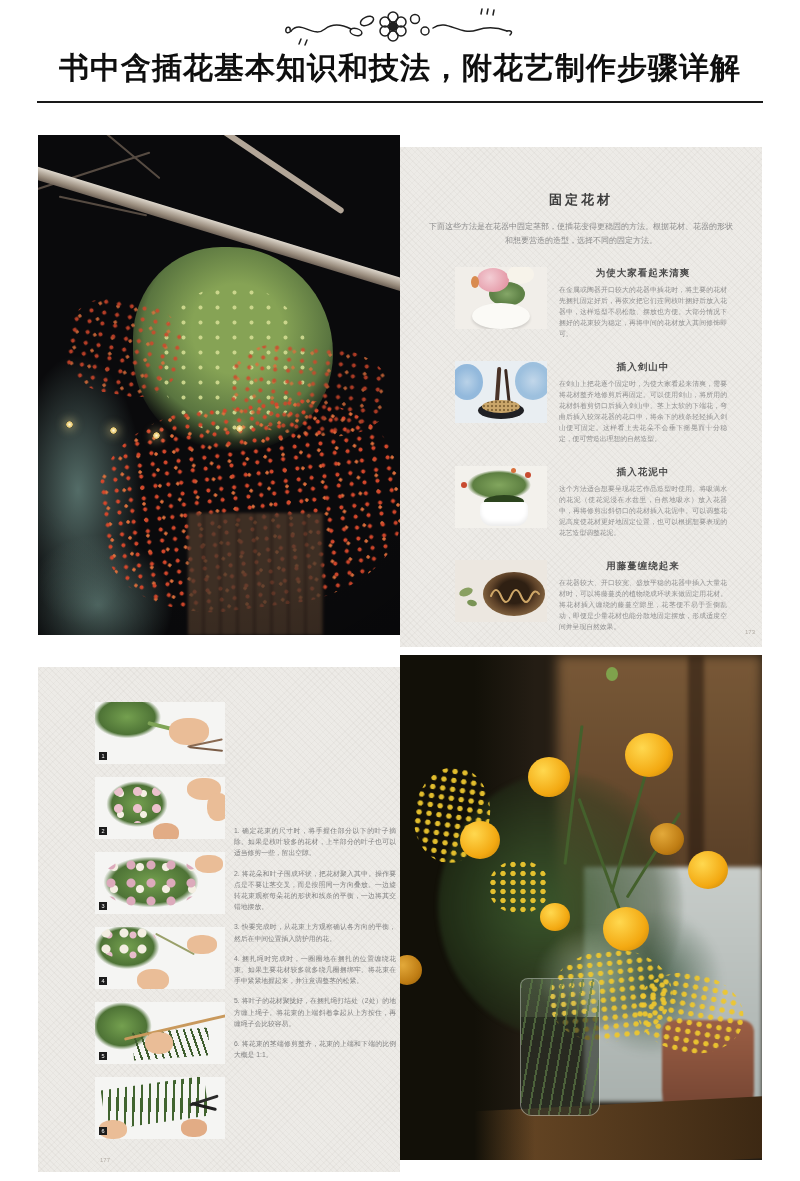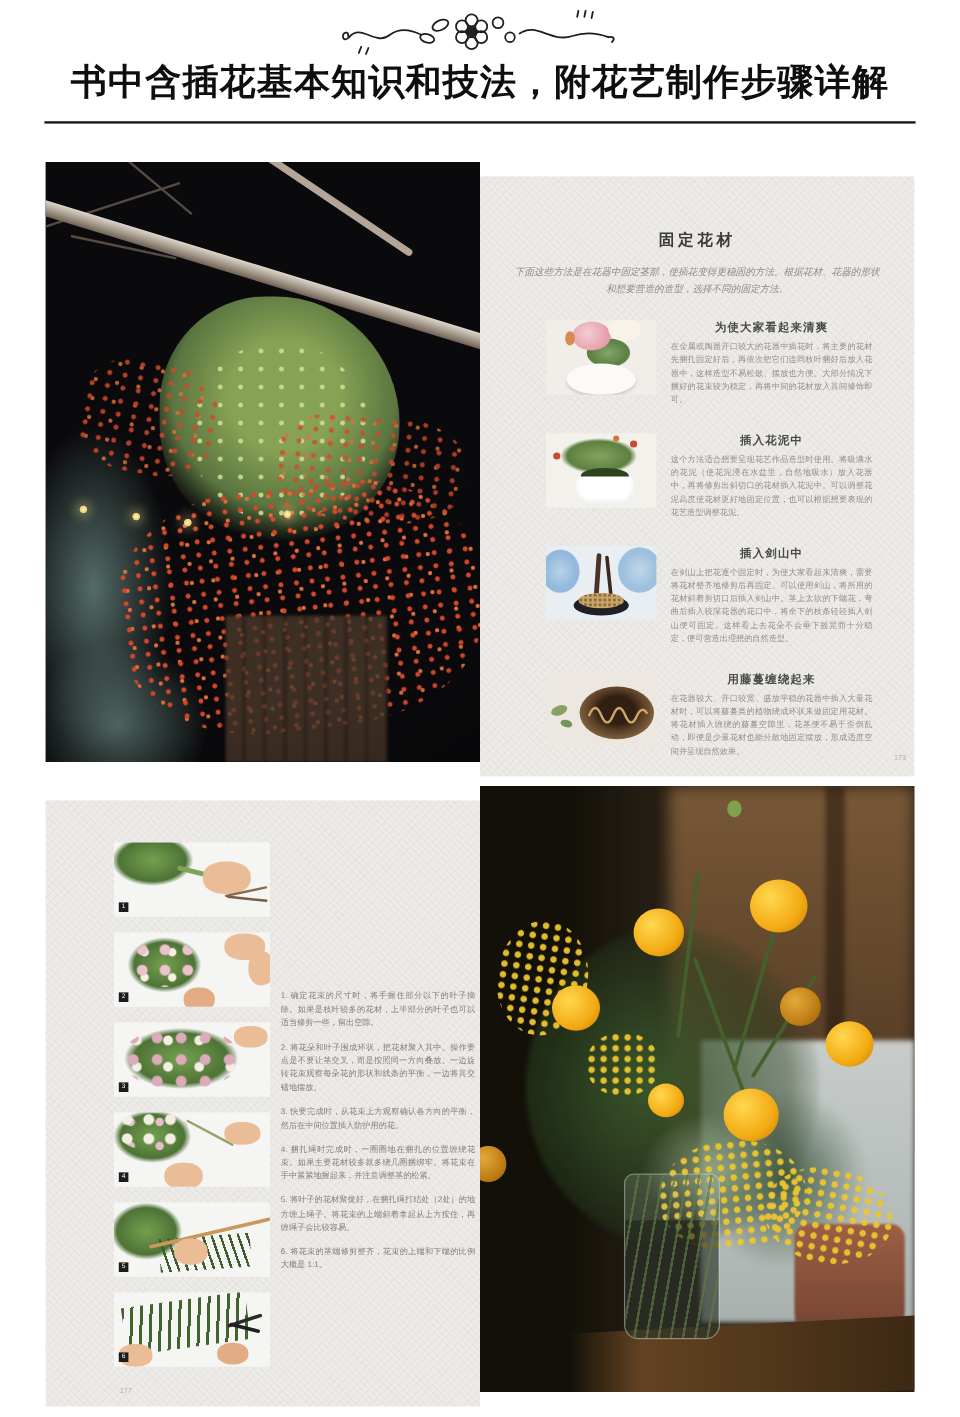--- a/index.html
+++ b/index.html
@@ -19,21 +19,21 @@
   #p1photo{left:38px;top:135px;width:362px;height:500px;background:#0a0a0c;overflow:hidden;position:absolute;}
   #p1right{left:400px;top:135px;width:362px;height:500px;}
   #p2left{left:38px;top:655px;width:362px;height:505px;}
   #p2photo{left:400px;top:655px;width:362px;height:505px;background:#241d14;overflow:hidden;position:absolute;}
   .pagenum{position:absolute;font-size:6px;color:#b3ada6;}
   #pn1{right:7px;bottom:12px;}
   #pn2{left:62px;bottom:9px;}
 
   
   .fix-head{margin-top:44px;text-align:center;font-size:13px;letter-spacing:3px;color:#3c3c3c;font-weight:bold;}
-  .fix-intro{margin:11px auto 0;width:306px;font-size:8px;line-height:1.8;color:#8b8b8b;text-align:center;font-style:italic;}
+  .fix-intro{margin:11px auto 0;width:306px;font-size:8px;line-height:1.8;color:#8b8b8b;text-align:center;}
   .sections{margin-top:18px;display:flex;flex-direction:column;gap:22px;padding-left:55px;}
   .section{display:flex;}
   .thumb{width:92px;height:62px;flex:none;position:relative;overflow:hidden;}
   .sec-text{width:168px;margin-left:12px;}
   .sec-title{font-size:9.5px;font-weight:bold;color:#4a4a4a;text-align:center;letter-spacing:1px;margin-bottom:4px;}
   .sec-body{font-size:6.8px;line-height:1.62;color:#8f8f8f;text-align:justify;}
 
   
   .steps-photos{position:absolute;left:57px;top:35px;width:130px;display:flex;flex-direction:column;gap:13px;}
   .step-photo{width:130px;height:62px;background:#f5f5f3;position:relative;overflow:hidden;}
@@ -172,46 +172,46 @@
           <div class="blob" style="left:16px;top:9px;width:8px;height:12px;background:#d98b4f;"></div>
           <div class="blob" style="left:17px;top:36px;width:58px;height:26px;background:#fbfaf6;box-shadow:0 2px 3px rgba(0,0,0,.14);"></div>
         </div>
         <div class="sec-text">
           <div class="sec-title">为使大家看起来清爽</div>
           <div class="sec-body">在金属或陶器开口较大的花器中插花时，将主要的花材先捆扎固定好后，再依次把它们连同枝叶捆好后放入花器中，这样造型不易松散、摆放也方便。大部分情况下捆好的花束较为稳定，再将中间的花材放入其间修饰即可。</div>
         </div>
       </div>
 
       <div class="section">
+        <div class="thumb" style="background:#e9eef2;">
+          <div class="blob" style="left:-4px;top:3px;width:32px;height:36px;background:radial-gradient(closest-side,#b9d2e8,#93b9dc 80%);"></div>
+          <div class="blob" style="right:-4px;top:1px;width:36px;height:38px;background:radial-gradient(closest-side,#c2d7ea,#9dc0de 80%);"></div>
+          <div class="stickline" style="left:41px;top:6px;width:4px;height:38px;background:#4a3328;transform:rotate(4deg);"></div>
+          <div class="stickline" style="left:51px;top:8px;width:3px;height:36px;background:#3c2a22;transform:rotate(-6deg);"></div>
+          <div class="blob" style="left:23px;top:41px;width:46px;height:17px;background:#202024;"></div>
+          <div class="blob" style="left:27px;top:39px;width:38px;height:13px;background:radial-gradient(circle 1px,#8a6c3c 0 1px,#caa66a 1.6px);background-size:4px 4px;"></div>
+        </div>
+        <div class="sec-text">
+          <div class="sec-title">插入剑山中</div>
+          <div class="sec-body">在剑山上把花逐个固定时，为使大家看起来清爽，需要将花材整齐地修剪后再固定。可以使用剑山，将所用的花材斜着剪切口后插入剑山中。茎上太软的下端花，弯曲后插入较深花器的花口中，将余下的枝条轻轻插入剑山便可固定。这样看上去花朵不会垂下摇晃而十分稳定，便可营造出理想的自然造型。</div>
+        </div>
+      </div>
+
+      <div class="section">
         <div class="thumb" style="background:#f3f1ec;">
           <div class="blob" style="left:12px;top:4px;width:64px;height:30px;background:radial-gradient(closest-side,#82a65e,#5d7f41 82%,transparent);"></div>
           <div class="blob" style="left:6px;top:16px;width:6px;height:6px;background:#c84b30;"></div>
           <div class="blob" style="left:70px;top:6px;width:6px;height:6px;background:#c84b30;"></div>
           <div class="blob" style="left:56px;top:2px;width:5px;height:5px;background:#d9703c;"></div>
           <div class="blob" style="left:29px;top:29px;width:40px;height:13px;background:#2c441e;"></div>
           <div class="abs" style="left:25px;top:36px;width:48px;height:24px;background:#ffffff;border-radius:5px 5px 12px 12px;box-shadow:inset 0 -3px 4px rgba(0,0,0,.08);"></div>
         </div>
         <div class="sec-text">
           <div class="sec-title">插入花泥中</div>
           <div class="sec-body">这个方法适合想要呈现花艺作品造型时使用。将吸满水的花泥（使花泥浸在水盆里，自然地吸水）放入花器中，再将修剪出斜切口的花材插入花泥中。可以调整花泥高度使花材更好地固定位置，也可以根据想要表现的花艺造型调整花泥。</div>
-        </div>
-      </div>
-
-      <div class="section">
-        <div class="thumb" style="background:#e9eef2;">
-          <div class="blob" style="left:-4px;top:3px;width:32px;height:36px;background:radial-gradient(closest-side,#b9d2e8,#93b9dc 80%);"></div>
-          <div class="blob" style="right:-4px;top:1px;width:36px;height:38px;background:radial-gradient(closest-side,#c2d7ea,#9dc0de 80%);"></div>
-          <div class="stickline" style="left:41px;top:6px;width:4px;height:38px;background:#4a3328;transform:rotate(4deg);"></div>
-          <div class="stickline" style="left:51px;top:8px;width:3px;height:36px;background:#3c2a22;transform:rotate(-6deg);"></div>
-          <div class="blob" style="left:23px;top:41px;width:46px;height:17px;background:#202024;"></div>
-          <div class="blob" style="left:27px;top:39px;width:38px;height:13px;background:radial-gradient(circle 1px,#8a6c3c 0 1px,#caa66a 1.6px);background-size:4px 4px;"></div>
-        </div>
-        <div class="sec-text">
-          <div class="sec-title">插入剑山中</div>
-          <div class="sec-body">在剑山上把花逐个固定时，为使大家看起来清爽，需要将花材整齐地修剪后再固定。可以使用剑山，将所用的花材斜着剪切口后插入剑山中。茎上太软的下端花，弯曲后插入较深花器的花口中，将余下的枝条轻轻插入剑山便可固定。这样看上去花朵不会垂下摇晃而十分稳定，便可营造出理想的自然造型。</div>
         </div>
       </div>
 
       <div class="section">
         <div class="thumb" style="background:#ece7e0;">
           <div class="blob" style="left:28px;top:12px;width:62px;height:44px;background:radial-gradient(ellipse at 50% 45%,#2f2013 34%,#5d4128 52%,#8a6a44 78%,#9b7c52);"></div>
           <svg class="abs" style="left:34px;top:24px;" width="52" height="22" viewBox="0 0 52 22">
             <path d="M2,12 q5,-12 10,0 t10,0 t10,0 t10,0 q4,-8 8,-2" stroke="#cfa768" stroke-width="2" fill="none" stroke-linecap="round"></path>
           </svg>
           <div class="blob" style="left:4px;top:28px;width:14px;height:8px;background:#8aa062;transform:rotate(-20deg);"></div>

